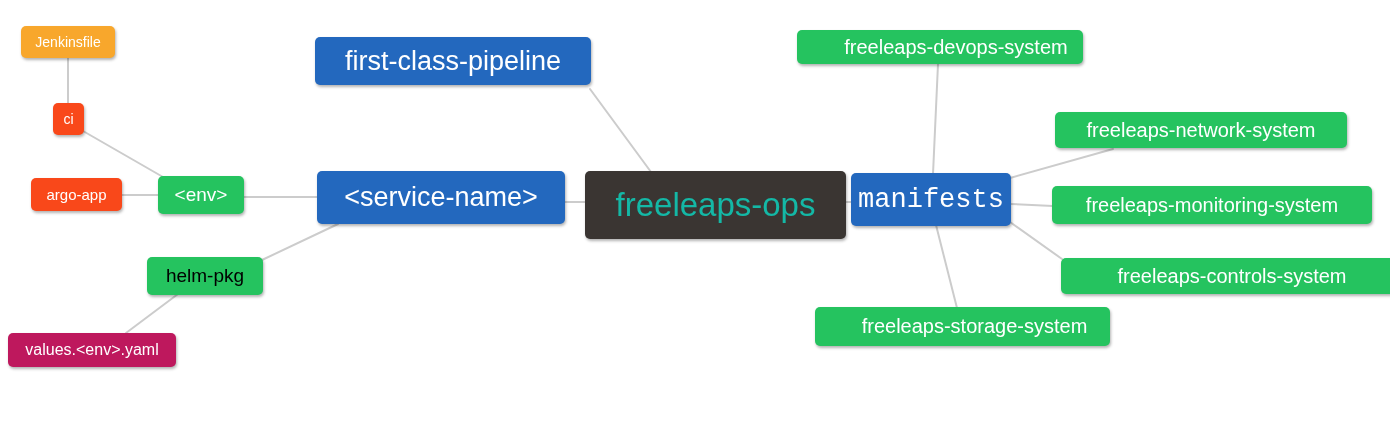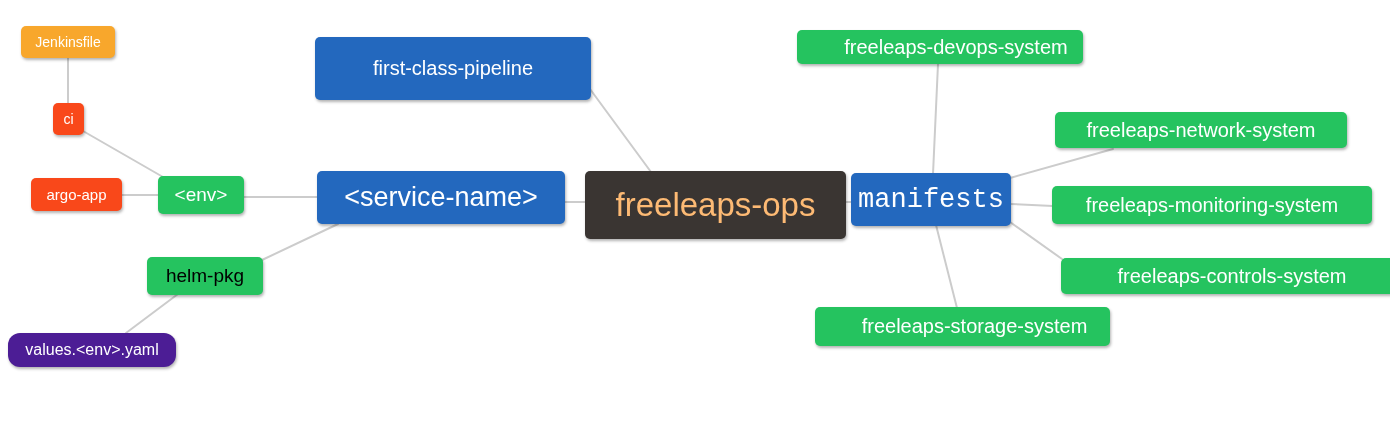--- a/index.html
+++ b/index.html
@@ -55,23 +55,23 @@
       <line x1="1010" y1="204" x2="1053" y2="206" stroke="#cccccc" stroke-width="2" stroke-linecap="round"></line>
       <line x1="1010" y1="222" x2="1062" y2="259" stroke="#cccccc" stroke-width="2" stroke-linecap="round"></line>
       <line x1="936" y1="225" x2="957" y2="308" stroke="#cccccc" stroke-width="2" stroke-linecap="round"></line>
     </svg>
 
 <div class="node" style="left: 21px; top: 26px; width: 94px; height: 32px; font-size: 14px; background: rgb(248, 167, 44); color: rgb(255, 255, 255);">Jenkinsfile</div>
     <div class="node" style="left: 53px; top: 103px; width: 31px; height: 32px; font-size: 14px; background: rgb(249, 72, 26); color: rgb(255, 255, 255);">ci</div>
     <div class="node" style="left: 158px; top: 176px; width: 86px; height: 38px; font-size: 19px; background: rgb(37, 195, 95); color: rgb(255, 255, 255);">&lt;env&gt;</div>
     <div class="node" style="left: 31px; top: 178px; width: 91px; height: 33px; font-size: 15px; background: rgb(249, 72, 26); color: rgb(255, 255, 255);">argo-app</div>
     <div class="node" style="left: 147px; top: 257px; width: 116px; height: 38px; font-size: 19px; background: rgb(37, 195, 95); color: #000000;">helm-pkg</div>
-    <div class="node" style="left: 8px; top: 333px; width: 168px; height: 34px; font-size: 16px; background: #4c1d95; color: rgb(255, 255, 255); border-radius: 12px;">values.&lt;env&gt;.yaml</div>
-    <div class="node" style="left: 315px; top: 37px; width: 276px; height: 63px; font-size: 20px; background: rgb(35, 104, 190); color: rgb(255, 255, 255);">first-class-pipeline</div>
+    <div class="node" style="left: 8px; top: 333px; width: 168px; height: 34px; font-size: 16px; background: #be185d; color: rgb(255, 255, 255);">values.&lt;env&gt;.yaml</div>
+    <div class="node" style="left: 315px; top: 37px; width: 276px; height: 48px; font-size: 27px; background: rgb(35, 104, 190); color: rgb(255, 255, 255);">first-class-pipeline</div>
     <div class="node" style="left: 317px; top: 171px; width: 248px; height: 53px; font-size: 27px; background: rgb(35, 104, 190); color: rgb(255, 255, 255);">&lt;service-name&gt;</div>
-    <div class="node" style="left: 585px; top: 171px; width: 261px; height: 68px; font-size: 33px; background: rgb(58, 53, 50); color: #fdba74;">freeleaps-ops</div>
+    <div class="node" style="left: 585px; top: 171px; width: 261px; height: 68px; font-size: 33px; background: rgb(58, 53, 50); color: #14b8a6;">freeleaps-ops</div>
     <div class="node" style="left: 851px; top: 173px; width: 160px; height: 53px; font-size: 27px; background: rgb(35, 104, 190); color: rgb(255, 255, 255); font-family: Liberation Mono, monospace;">manifests</div>
     <div class="node" style="left: 797px; top: 30px; width: 286px; height: 34px; font-size: 20px; background: rgb(37, 195, 95); color: rgb(255, 255, 255); padding-left: 32px;">freeleaps-devops-system</div>
     <div class="node" style="left: 1055px; top: 112px; width: 292px; height: 36px; font-size: 20px; background: rgb(37, 195, 95); color: rgb(255, 255, 255);">freeleaps-network-system</div>
     <div class="node" style="left: 1052px; top: 186px; width: 320px; height: 38px; font-size: 20px; background: rgb(37, 195, 95); color: rgb(255, 255, 255);">freeleaps-monitoring-system</div>
     <div class="node" style="left: 1061px; top: 258px; width: 342px; height: 36px; font-size: 20px; background: rgb(37, 195, 95); color: rgb(255, 255, 255);">freeleaps-controls-system</div>
     <div class="node" style="left: 815px; top: 307px; width: 295px; height: 39px; font-size: 20px; background: rgb(37, 195, 95); color: rgb(255, 255, 255); padding-left: 24px;">freeleaps-storage-system</div>
   </div>
 
 </body></html>

